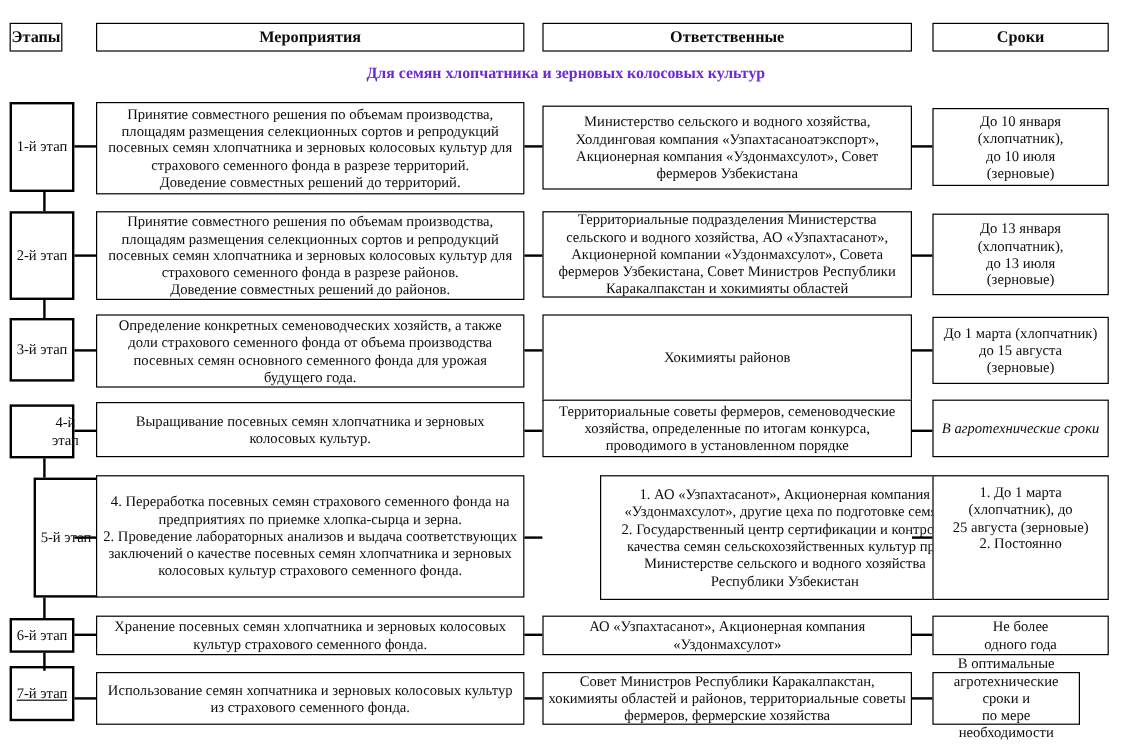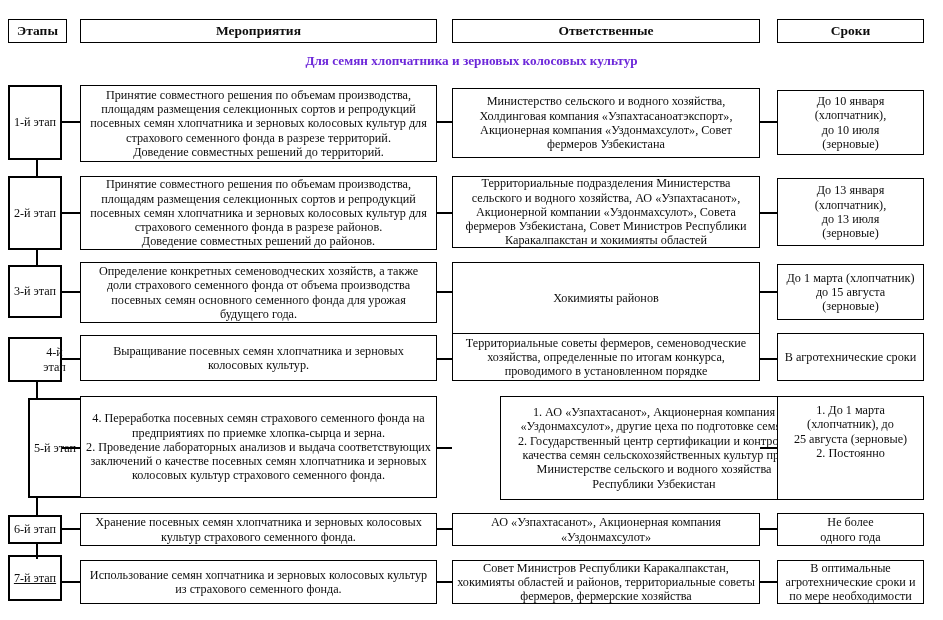--- a/index.html
+++ b/index.html
@@ -45,21 +45,21 @@
     font-size:13.2px;
   }
   .hline { position:absolute; height:2px; background:#000; }
   .vline { position:absolute; width:2px; background:#000; }
 </style>
 </head>
 <body>
 
 <div id="canvas" style="background: rgb(255, 255, 255);">
 
-  <div class="box hdr" style="left:8px;top:19px;width:59px;height:24px;">Этапы</div>
+  <div class="box hdr" style="left:8px;top:19px;width:44px;height:24px;">Этапы</div>
   <div class="box hdr" style="left:80px;top:19px;width:357px;height:24px;">Мероприятия</div>
   <div class="box hdr" style="left:452px;top:19px;width:308px;height:24px;">Ответственные</div>
   <div class="box hdr" style="left:777px;top:19px;width:147px;height:24px;">Сроки</div>
 
   <div class="subtitle" style="top: 53px; color: #6d28d9;">Для семян хлопчатника и зерновых колосовых культур</div>
 
   <div class="box stage-box" style="left:8px;top:85px;width:54px;height:75px;">1-й этап</div>
   <div class="box" style="left:80px;top:85px;width:357px;height:77px;">Принятие совместного решения по объемам производства, площадям размещения селекционных сортов и репродукций посевных семян хлопчатника и зерновых колосовых культур для страхового семенного фонда в разрезе территорий.
 Доведение совместных решений до территорий.</div>
   <div class="box resp" style="left:452px;top:88px;width:308px;height:70px;">Министерство сельского и водного хозяйства, Холдинговая компания «Узпахтасаноатэкспорт», Акционерная компания «Уздонмахсулот», Совет фермеров Узбекистана</div>
@@ -91,21 +91,21 @@
 до 15 августа
 (зерновые)</div>
   <div class="hline" style="left:62px;top:291px;width:18px;"></div>
   <div class="hline" style="left:437px;top:291px;width:15px;"></div>
   <div class="hline" style="left:760px;top:291px;width:17px;"></div>
   <div class="vline" style="left:36px;top:250px;height:15px;"></div>
 
   <div class="box stage-box" style="left:8px;top:337px;width:54px;height:45px;padding-left:40px;">4-й этап</div>
   <div class="box" style="left:80px;top:335px;width:357px;height:46px;">Выращивание посевных семян хлопчатника и зерновых колосовых культур.</div>
   <div class="box resp" style="left:452px;top:333px;width:308px;height:48px;">Территориальные советы фермеров, семеноводческие хозяйства, определенные по итогам конкурса, проводимого в установленном порядке</div>
-  <div class="box" style="left:777px;top:333px;width:147px;height:48px;padding:2px 2px;">В агротехнические сроки</div>
+  <div class="box" style="left:777px;top:333px;width:147px;height:48px;padding:2px 2px;font-style:italic;">В агротехнические сроки</div>
   <div class="hline" style="left:62px;top:358px;width:18px;"></div>
   <div class="hline" style="left:437px;top:358px;width:15px;"></div>
   <div class="hline" style="left:760px;top:358px;width:17px;"></div>
 
   <div class="box stage-box" style="left:8px;top:398px;width:54px;height:100px;margin-left:20px;">5-й этап</div>
   <div class="box" style="left:80px;top:396px;width:357px;height:102px;">4. Переработка посевных семян страхового семенного фонда на предприятиях по приемке хлопка-сырца и зерна.
 2. Проведение лабораторных анализов и выдача соответствующих заключений о качестве посевных семян хлопчатника и зерновых колосовых культур страхового семенного фонда.</div>
   <div class="box resp" style="left:452px;top:396px;width:308px;height:104px;margin-left:48px;">1. АО «Узпахтасанот», Акционерная компания «Уздонмахсулот», другие цеха по подготовке семян
 2. Государственный центр сертификации и контроля качества семян сельскохозяйственных культур при Министерстве сельского и водного хозяйства Республики Узбекистан</div>
   <div class="box top-align" style="left:777px;top:396px;width:147px;height:104px;">1. До 1 марта
@@ -123,21 +123,21 @@
   <div class="box" style="left:777px;top:513px;width:147px;height:33px;">Не более
 одного года</div>
   <div class="hline" style="left:62px;top:528px;width:18px;"></div>
   <div class="hline" style="left:437px;top:528px;width:15px;"></div>
   <div class="hline" style="left:760px;top:528px;width:17px;"></div>
   <div class="vline" style="left:36px;top:498px;height:17px;"></div>
 
   <div class="box stage-box" style="left:8px;top:555px;width:54px;height:46px;text-decoration:underline;">7-й этап</div>
   <div class="box" style="left:80px;top:560px;width:357px;height:44px;">Использование семян хопчатника и зерновых колосовых культур из страхового семенного фонда.</div>
   <div class="box resp" style="left:452px;top:560px;width:308px;height:44px;">Совет Министров Республики Каракалпакстан, хокимияты областей и районов, территориальные советы фермеров, фермерские хозяйства</div>
-  <div class="box" style="left:777px;top:560px;width:147px;height:44px;padding:1px 2px;">В оптимальные
+  <div class="box" style="left:777px;top:560px;width:123px;height:44px;padding:1px 2px;">В оптимальные
 агротехнические сроки и
 по мере необходимости</div>
   <div class="hline" style="left:62px;top:581px;width:18px;"></div>
   <div class="hline" style="left:437px;top:581px;width:15px;"></div>
   <div class="hline" style="left:760px;top:581px;width:17px;"></div>
   <div class="vline" style="left:36px;top:544px;height:15px;"></div>
 
 </div>
 
 </body></html>

